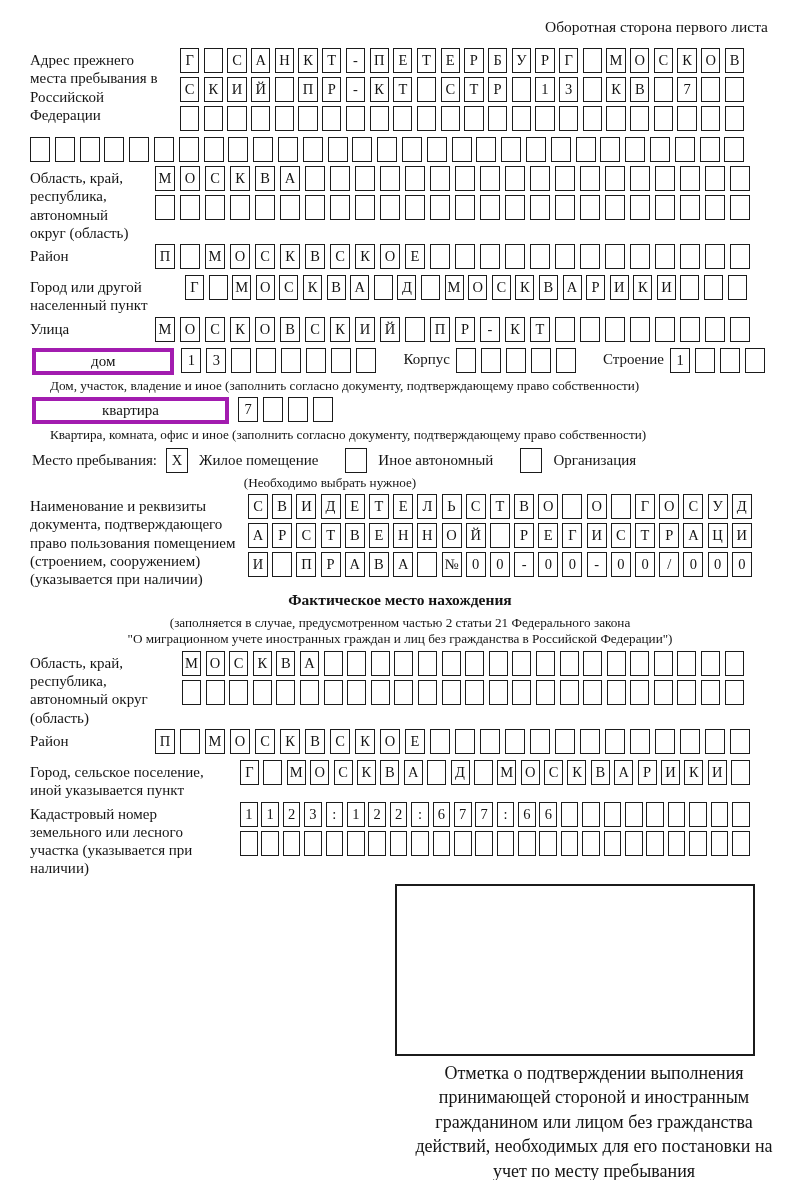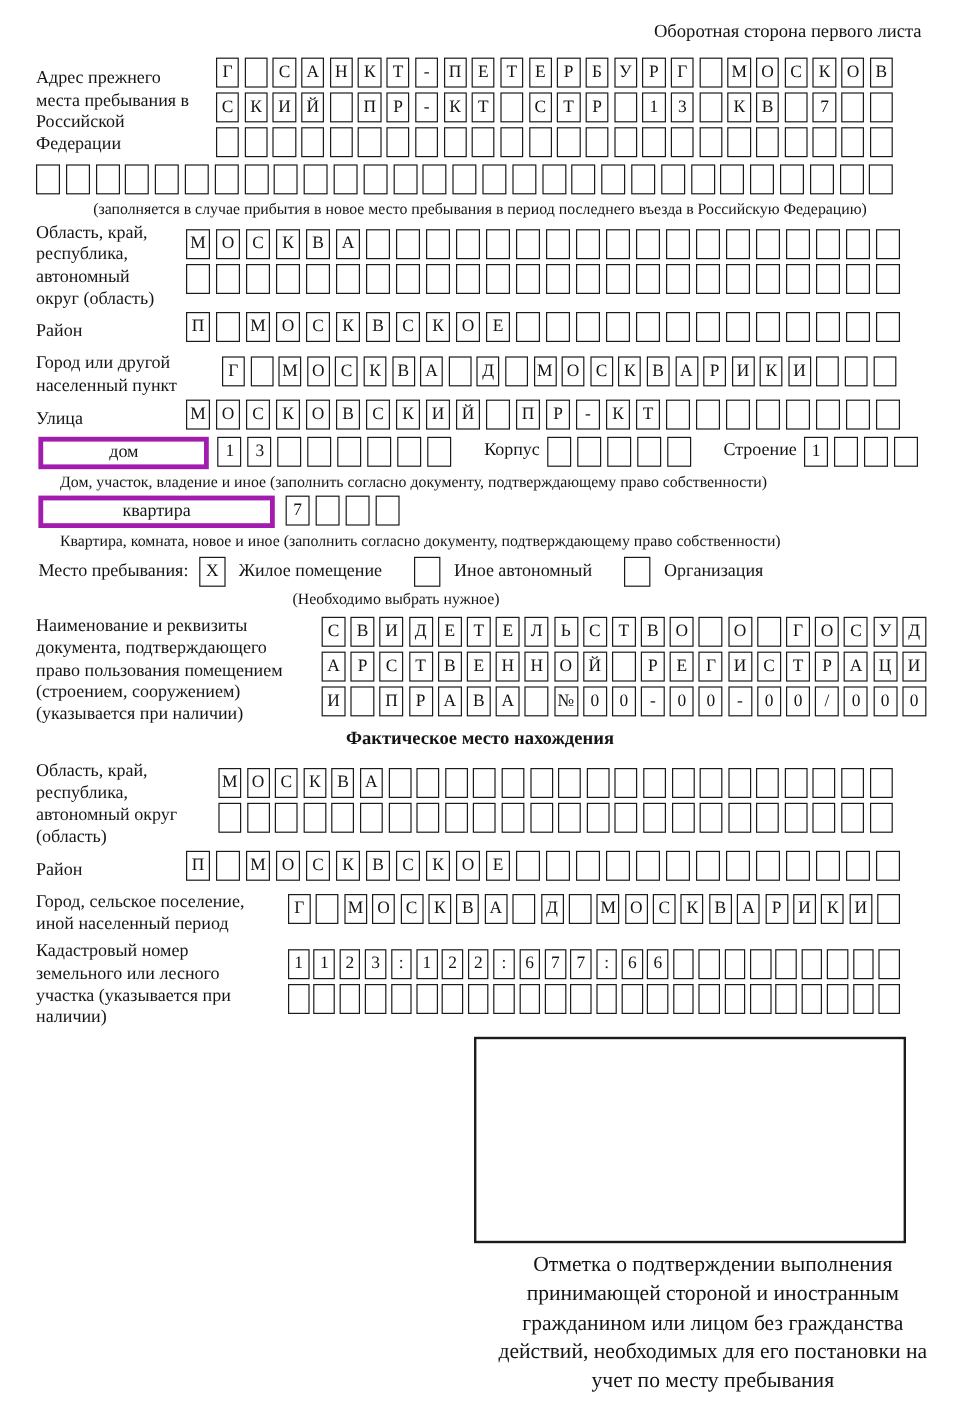--- a/index.html
+++ b/index.html
@@ -1,21 +1,21 @@
 <!DOCTYPE html>
 <html><head>
 <meta charset="utf-8">
 <style>
   html,body { margin:0; padding:0; background:#fff; }
   body { width:800px; height:1180px; color:#141414; font-family:"Liberation Serif","DejaVu Serif",serif; }
   .page { box-sizing:border-box; width:800px; height:1180px; padding:10px 30px 0 30px; overflow:hidden; }
 
   .header-note { text-align:right; font-size:15.5px; margin:8px 2px 12px 0; }
 
-  .field { display:flex; align-items:center; margin-bottom:2px; }
+  .field { display:flex; align-items:flex-start; margin-bottom:2px; }
   .field-label { flex-shrink:0; font-size:15px; line-height:1.22; padding-top:3px; }
   .field-label span { display:inline-block; }
   .lw150{width:150px}.lw125{width:125px}.lw155{width:155px}.lw218{width:218px}.lw152{width:152px}.lw210{width:210px}
   .mw135 span{max-width:135px}.mw114 span{max-width:114px}.mw140 span{max-width:140px}
   .mw208 span{max-width:208px}.mw200 span{max-width:200px}.mw178 span{max-width:178px}
 
   .grid-row { display:flex; margin-bottom:4px; height:25px; }
   .grid-row.inline { margin-bottom:0; }
   .cell { box-sizing:border-box; flex:0 0 var(--w,20px); width:var(--w,20px); height:25px;
           border:1.5px solid #1b1b1b; margin-right:var(--g,5px);
@@ -165,21 +165,20 @@
       <span class="cell"></span>
       <span class="cell"></span>
       <span class="cell"></span>
       <span class="cell"></span>
       <span class="cell"></span>
       <span class="cell"></span>
       <span class="cell"></span>
       <span class="cell"></span>
       <span class="cell"></span>
     </div>
-  <div class="note center">(заполняется в случае прибытия в новое место пребывания в период последнего въезда в Российскую Федерацию)</div>
 
 
   <div class="field">
     <div class="field-label lw125 mw114"><span>Область, край, республика, автономный округ (область)</span></div>
     <div>
       <div class="grid-row g-std">
           <span class="cell">М</span>
           <span class="cell">О</span>
           <span class="cell">С</span>
           <span class="cell">К</span>
@@ -359,34 +358,34 @@
     <div class="bigbox bb-kv">
         <span>квартира</span>
       </div>
     <div class="grid-row g-std inline">
         <span class="cell">7</span>
         <span class="cell"></span>
         <span class="cell"></span>
         <span class="cell"></span>
       </div>
   </div>
-  <div class="note note-left">Квартира, комната, новое и иное (заполнить согласно документу, подтверждающему право собственности)</div>
+  <div class="note note-left">Квартира, комната, офис и иное (заполнить согласно документу, подтверждающему право собственности)</div>
 
   <div class="stay-row">
     <span>Место пребывания:</span>
     <span class="cb">X</span>
     <span class="stay-opt">Жилое помещение</span>
     <span class="cb"></span>
     <span class="stay-opt">Иное автономный</span>
     <span class="cb"></span>
     <span class="stay-opt">Организация</span>
   </div>
   <div class="note stay-note">(Необходимо выбрать нужное)</div>
 
-  <div class="field" style="margin-top:3px;gap:20px;">
+  <div class="field" style="margin-top:3px;">
     <div class="field-label lw218 mw208"><span>Наименование и реквизиты документа, подтверждающего право пользования помещением (строением, сооружением) (указывается при наличии)</span></div>
     <div>
       <div class="grid-row g-doc">
           <span class="cell">С</span>
           <span class="cell">В</span>
           <span class="cell">И</span>
           <span class="cell">Д</span>
           <span class="cell">Е</span>
           <span class="cell">Т</span>
           <span class="cell">Е</span>
@@ -448,20 +447,24 @@
           <span class="cell">0</span>
           <span class="cell">/</span>
           <span class="cell">0</span>
           <span class="cell">0</span>
           <span class="cell">0</span>
         </div>
     </div>
   </div>
 
   <div class="sec-title">Фактическое место нахождения</div>
+  <div class="actual-notes">
+    <div class="note center">(заполняется в случае, предусмотренном частью 2 статьи 21 Федерального закона</div>
+    <div class="note center">"О миграционном учете иностранных граждан и лиц без гражданства в Российской Федерации")</div>
+  </div>
 
   <div class="field">
     <div class="field-label lw152 mw135"><span>Область, край, республика, автономный округ (область)</span></div>
     <div>
       <div class="grid-row g-city">
           <span class="cell">М</span>
           <span class="cell">О</span>
           <span class="cell">С</span>
           <span class="cell">К</span>
           <span class="cell">В</span>
@@ -538,21 +541,21 @@
         <span class="cell"></span>
         <span class="cell"></span>
         <span class="cell"></span>
         <span class="cell"></span>
         <span class="cell"></span>
         <span class="cell"></span>
       </div>
   </div>
 
   <div class="field">
-    <div class="field-label lw210 mw200"><span>Город, сельское поселение, иной населенный период</span></div>
+    <div class="field-label lw210 mw200"><span>Город, сельское поселение, иной указывается пункт</span></div>
     <div class="grid-row g-fcity">
         <span class="cell">Г</span>
         <span class="cell"></span>
         <span class="cell">М</span>
         <span class="cell">О</span>
         <span class="cell">С</span>
         <span class="cell">К</span>
         <span class="cell">В</span>
         <span class="cell">А</span>
         <span class="cell"></span>

